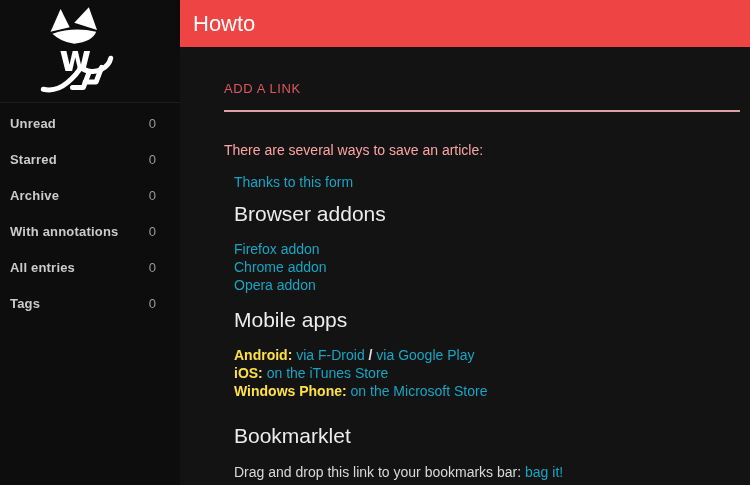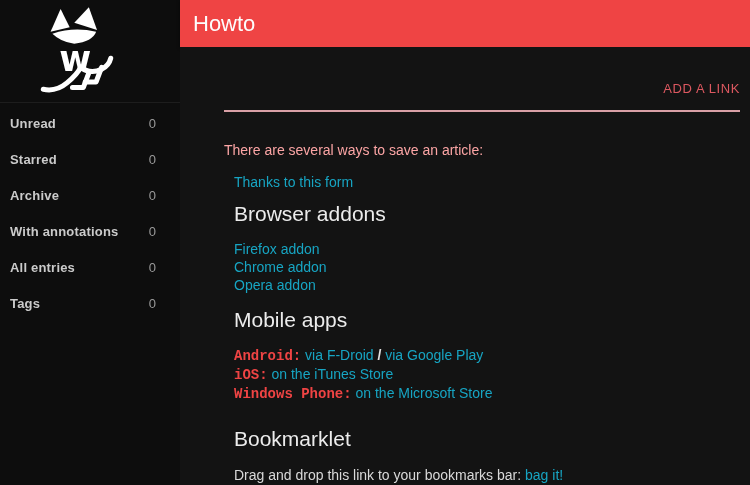--- a/index.html
+++ b/index.html
@@ -43,40 +43,40 @@
   .page-title { color:#fdfdfd; font-size:22px; font-weight:normal; }
 
   
   .main {
     position:absolute; left:180px; right:0; top:47px; bottom:0;
     background:#131313;
     padding:0 10px 0 44px;
   }
   .add-link-row {
     padding-top:32px; padding-bottom:13px;
-    text-align:right;
+    text-align:left;
     border-bottom:2px solid #d9a0a6;
   }
   .add-link {
     color:#dc5860; font-size:13px; font-weight:500;
     letter-spacing:0.6px; text-decoration:none; cursor:pointer;
   }
   .intro-p { margin-top:28px; font-size:14px; line-height:20px; color:#fca5a5; }
   .howto-body { padding-left:10px; }
   .form-link-row { margin-top:12px; line-height:20px; }
   a.cyan-link { color:#17a5c3; font-size:14px; text-decoration:none; cursor:pointer; }
   .section-heading {
     color:#ececec; font-size:21px; font-weight:400;
     line-height:28px; margin:8px 0 12px;
   }
   .links-list { margin:0 0 12px; }
   .links-list a { display:block; line-height:18px; }
   .apps-rows { margin-top:6px; }
   .apps-row { line-height:18px; font-size:14px; }
-  .row-label { color:#ef4444; font-weight:bold;font-family:Liberation Mono, monospace; }
+  .row-label { color:#fde047; font-weight:bold; }
   .sep { color:#e4e4e4; font-weight:bold; }
   .bookmarklet-heading { margin-top:22px; }
   .bookmarklet-p { margin-top:8px; font-size:14px; line-height:20px; color:#d9d9d9; }
 </style>
 </head>
 <body>
 
 <aside class="sidebar">
   <div class="logo-block">
     <svg viewBox="0 0 90 96" aria-hidden="true">

